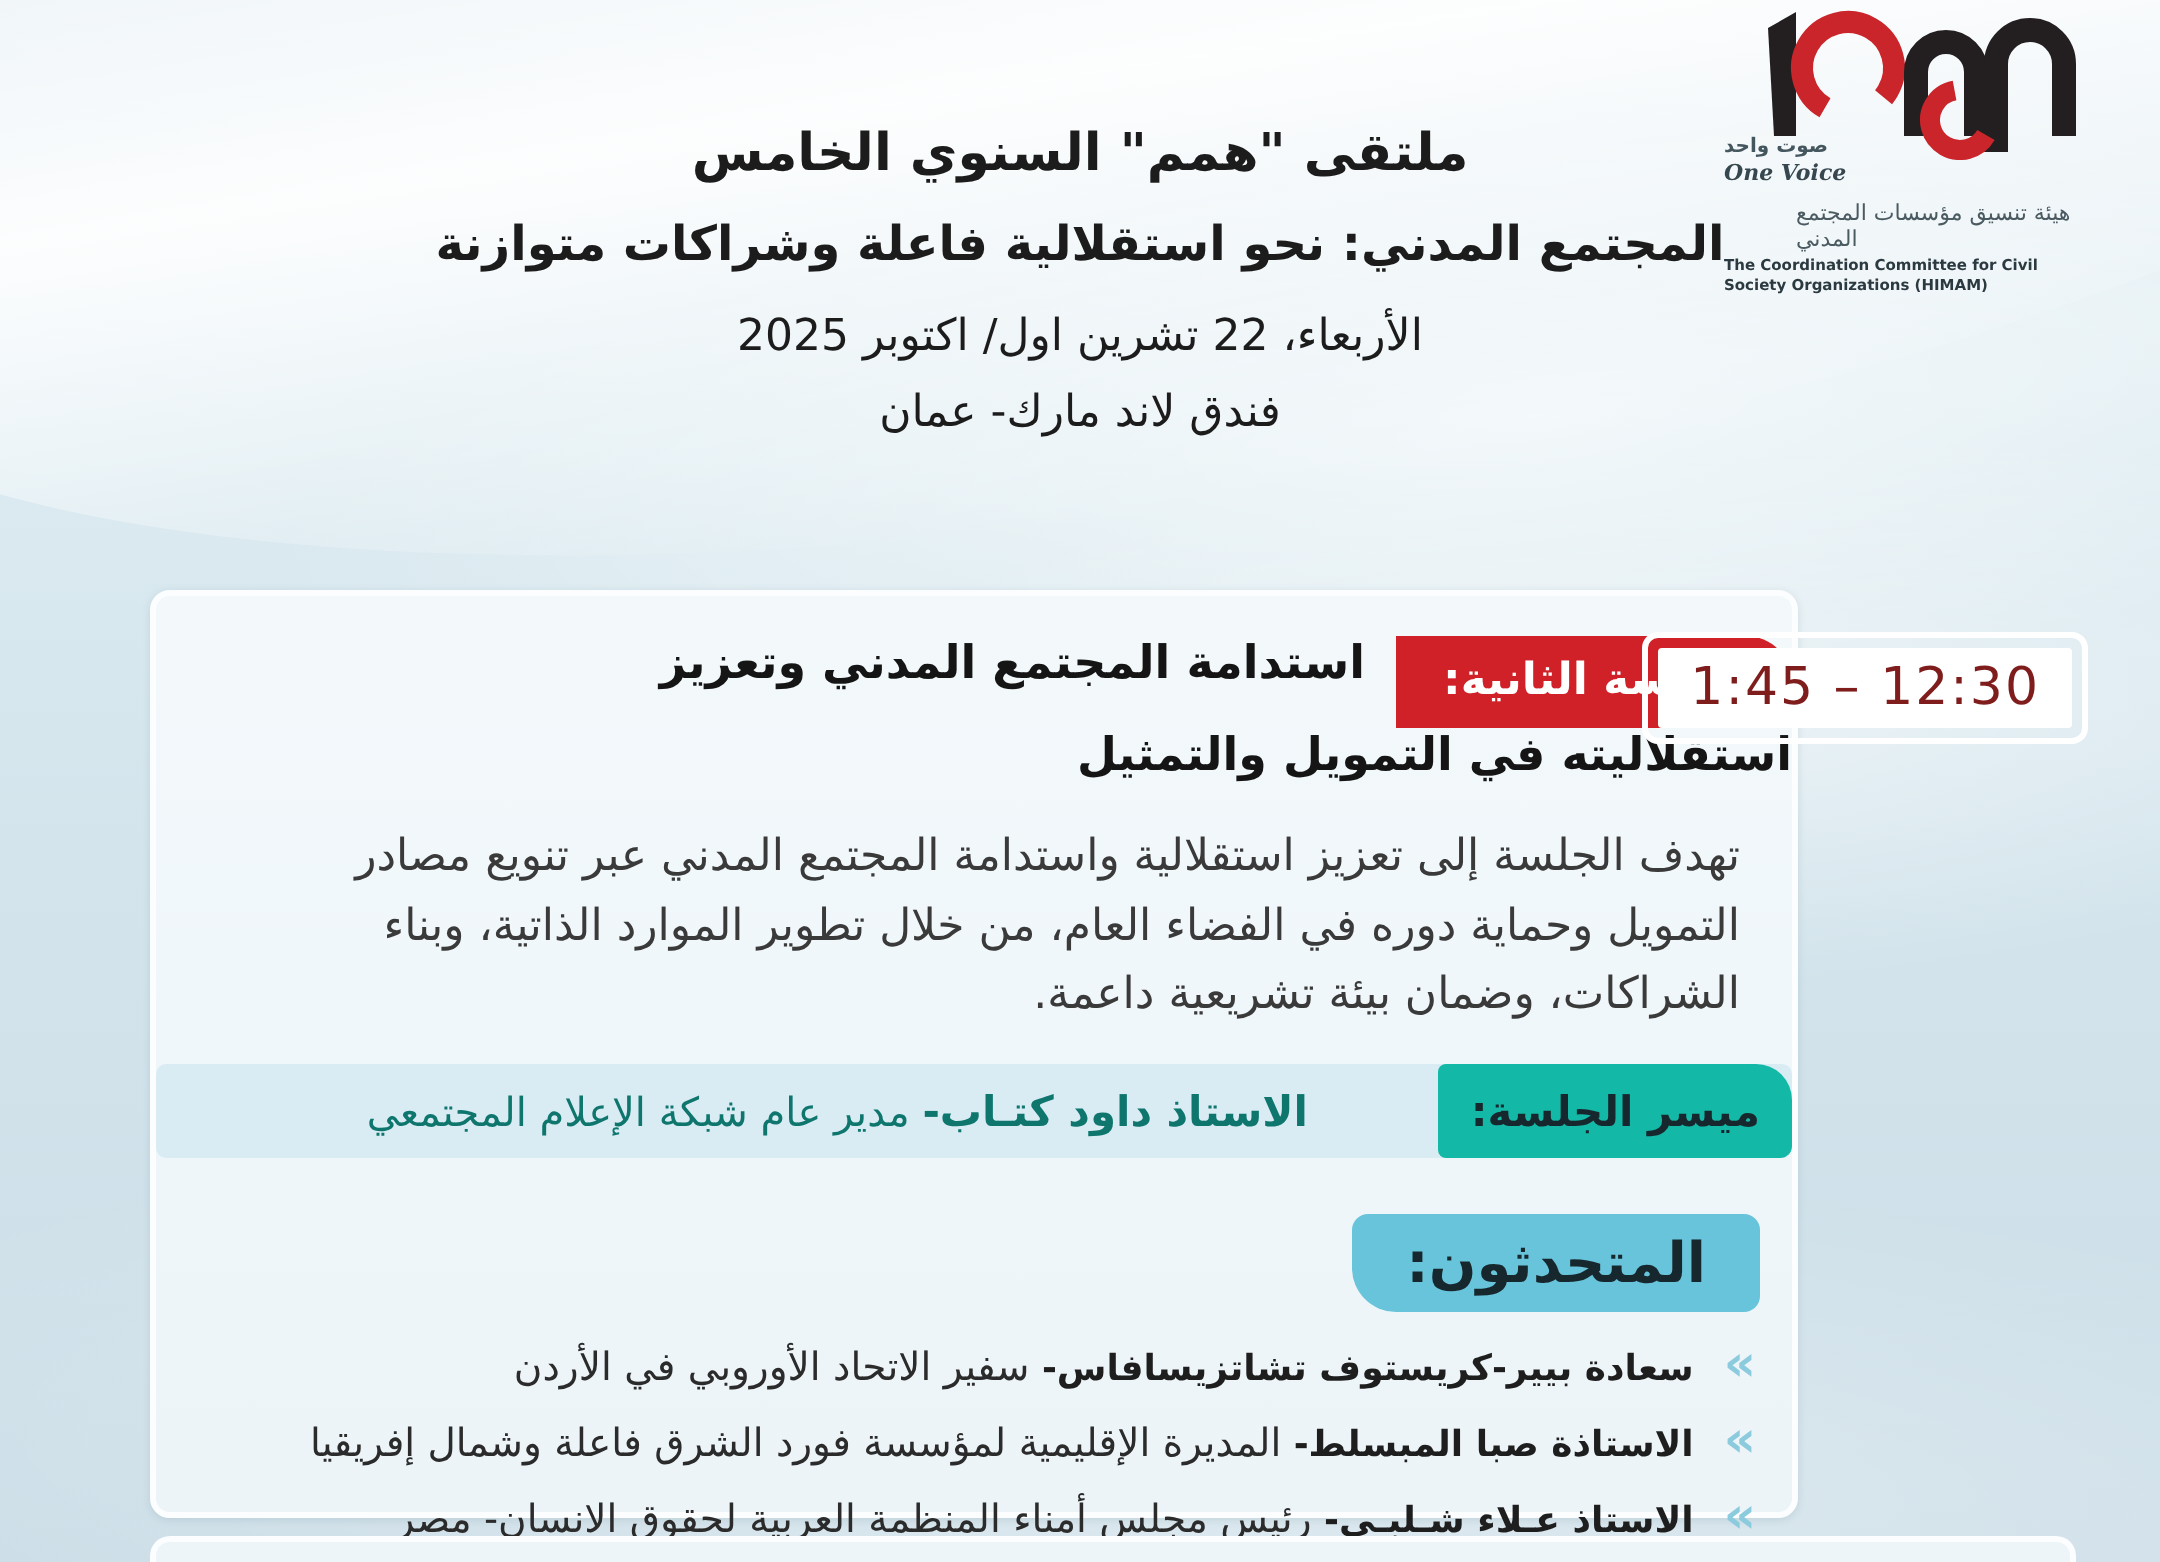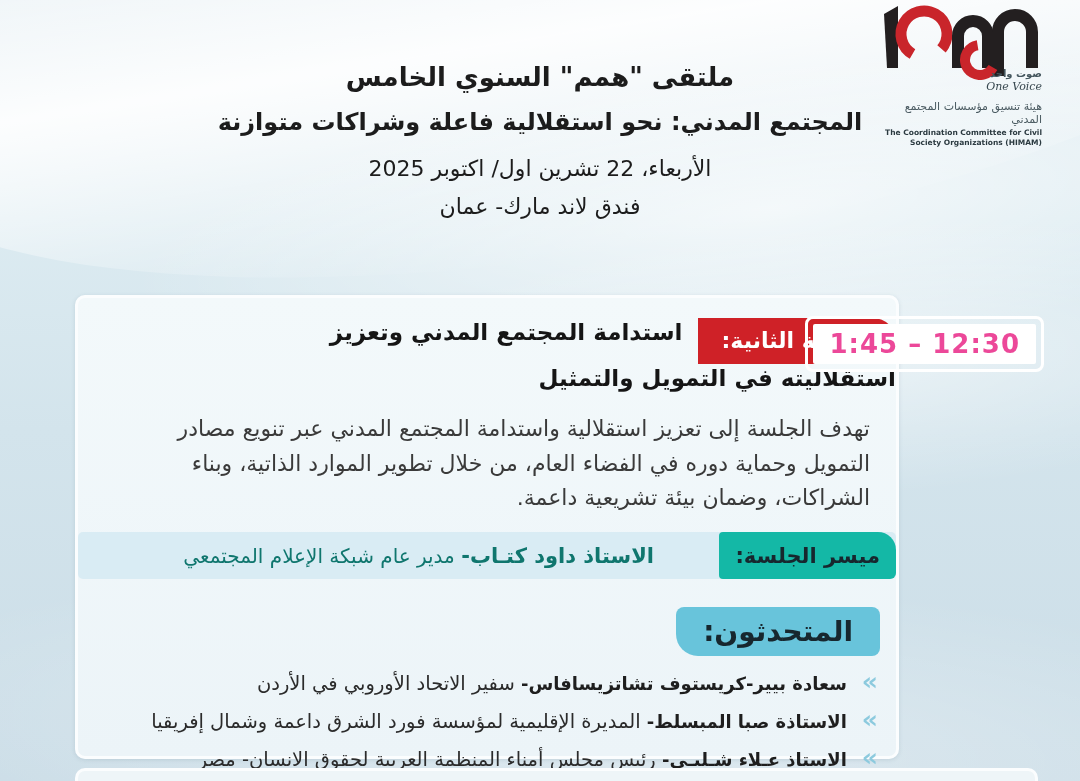--- a/index.html
+++ b/index.html
@@ -17,23 +17,23 @@
       background:linear-gradient(180deg,rgba(255,255,255,0) 0%,rgba(255,255,255,.9) 48%,rgba(255,255,255,0) 100%);
       border-radius:50%;}
   .w2{top:60px;left:120px;width:1300px;height:300px;transform:rotate(-7deg);
       background:radial-gradient(ellipse at center,rgba(255,255,255,.65) 0%,rgba(255,255,255,0) 70%);}
   .w3{top:220px;right:-260px;width:1000px;height:280px;transform:rotate(-4deg);
       background:radial-gradient(ellipse at center,rgba(255,255,255,.5) 0%,rgba(255,255,255,0) 70%);}
   .w4{bottom:-120px;left:-120px;width:1500px;height:320px;transform:rotate(3deg);
       background:radial-gradient(ellipse at center,rgba(255,255,255,.35) 0%,rgba(255,255,255,0) 75%);}
 
   
-  .logo{position:absolute;top:2px;right:38px;width:180px;text-align:right;}
+  .logo{position:absolute;top:2px;right:38px;width:180px;text-align:left;}
   .logo-ar-small{font-size:10px;font-weight:bold;color:#44565e;margin-top:-16px;}
-  .logo-en-script{font-family:"DejaVu Serif",serif;font-style:italic;font-weight:normal;font-size:11px;color:#37474f;margin-top:1px;}
+  .logo-en-script{font-family:"DejaVu Serif",serif;font-style:italic;font-weight:bold;font-size:11px;color:#37474f;margin-top:1px;}
   .logo-org-ar{font-size:11px;color:#4a5a61;margin-top:7px;margin-left:36px;}
   .logo-org-en{font-size:7.5px;font-weight:bold;color:#2b3a40;line-height:1.35;margin-top:2px;}
 
   
   .header{position:absolute;top:62px;left:90px;width:900px;text-align:center;direction:rtl;color:#1c1c1c;}
   .h-forum{font-size:26px;font-weight:bold;}
   .h-title{font-size:24px;font-weight:bold;margin-top:16px;}
   .h-date{font-size:22px;margin-top:20px;}
   .h-venue{font-size:22px;margin-top:13px;}
 
@@ -82,21 +82,21 @@
   .sp-text{font-size:19.5px;color:#2b2b2b;}
   .sp-name{font-weight:bold;font-size:18px;color:#1e1e1e;}
 
   
   .timebox{
     position:absolute;top:316px;right:36px;z-index:5;
     border:3px solid #fff;border-radius:8px;padding:5px;
   }
   .timebox-inner{
     background:#fff;border-radius:2px;padding:5px 16px;
-    font-size:26px;font-weight:bold;color:#ec4899;direction:ltr;text-align:left;
+    font-size:26px;font-weight:normal;color:#7f1d1d;direction:ltr;text-align:left;
     letter-spacing:1px;
   }
 
   
   .next-card{
     position:absolute;left:75px;right:42px;bottom:-4px;height:14px;
     background:#eef5f8;border:3px solid #fbfdfe;border-bottom:none;
     border-radius:10px 10px 0 0;
   }
 </style>
@@ -161,21 +161,21 @@
         <span class="chev" dir="ltr">«</span>
         <span class="sp-text">
           <span class="sp-name">سعادة بيير-كريستوف تشاتزيسافاس-</span>
           <span>سفير الاتحاد الأوروبي في الأردن</span>
         </span>
       </div>
       <div class="speaker">
         <span class="chev" dir="ltr">«</span>
         <span class="sp-text">
           <span class="sp-name">الاستاذة صبا المبسلط-</span>
-          <span>المديرة الإقليمية لمؤسسة فورد الشرق داعمة وشمال إفريقيا</span>
+          <span>المديرة الإقليمية لمؤسسة فورد الشرق فاعلة وشمال إفريقيا</span>
         </span>
       </div>
       <div class="speaker">
         <span class="chev" dir="ltr">«</span>
         <span class="sp-text">
           <span class="sp-name">الاستاذ عـلاء شـلبـي-</span>
           <span>رئيس مجلس أمناء المنظمة العربية لحقوق الانسان- مصر</span>
         </span>
       </div>
       <div class="speaker">

